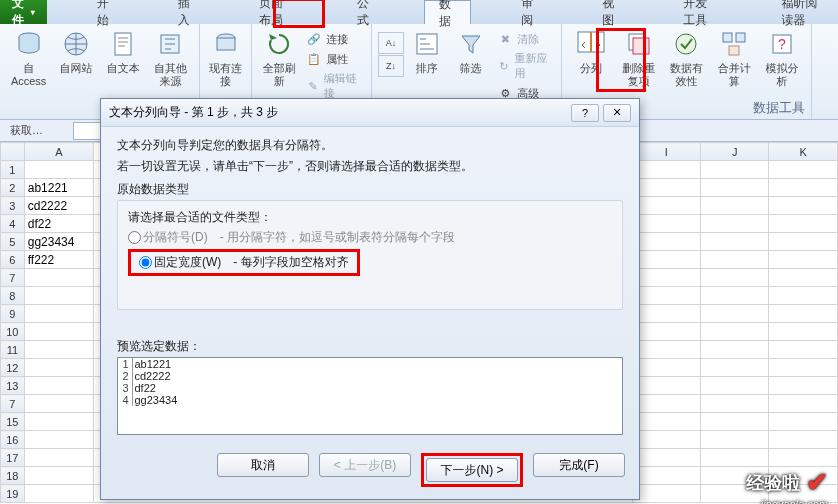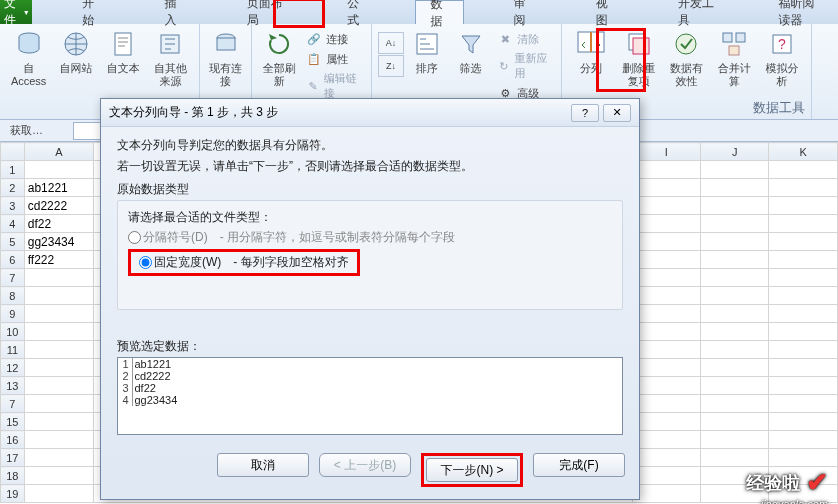--- a/index.html
+++ b/index.html
@@ -1,20 +1,20 @@
 <!DOCTYPE html>
 <html><head>
 <meta charset="utf-8">
 <style>
 * { margin: 0; padding: 0; box-sizing: border-box; font-family: "Microsoft YaHei", "SimSun", sans-serif; }
 body { background: #fff; width: 838px; height: 504px; overflow: hidden; position: relative; }
 
 
 .ribbon-tabs { background: linear-gradient(#dce7f5, #cdddf0); height: 24px; display: flex; align-items: stretch; font-size: 12px; }
-.file-tab { background: linear-gradient(#2a8e23, #1a6e17); color: #fff; padding: 4px 4px; display: flex; align-items: center; cursor: pointer; }
+.file-tab { background: linear-gradient(#2a8e23, #1a6e17); color: #fff; padding: 4px 12px; display: flex; align-items: center; cursor: pointer; font-weight: bold; }
 .file-tab::after { content: "▾"; margin-left: 4px; font-size: 8px; }
 .tab { padding: 4px 14px; display: flex; align-items: center; color: #3b3b3b; cursor: pointer; margin-left: 36px; }
 .tab.active { background: #f5f9fd; border: 1px solid #8ba7c9; border-bottom: none; }
 .highlight-box { border: 3px solid #e00; position: absolute; pointer-events: none; z-index: 100; }
 
 .ribbon-body { background: linear-gradient(#f5f9fd, #e4edf7); height: 96px; border-bottom: 1px solid #a9bcd6; display: flex; font-size: 11px; color: #444; }
 .group { border-right: 1px solid #c3d3e6; padding: 2px 6px 0; display: flex; flex-direction: column; }
 .group-content { flex: 1; display: flex; align-items: flex-start; gap: 2px; }
 .group-label { text-align: right; font-size: 13px; color: #5a6d85; padding-bottom: 2px; }
 .big-btn { display: flex; flex-direction: column; align-items: center; justify-content: flex-start; width: 48px; padding: 2px; cursor: pointer; }
@@ -52,21 +52,21 @@
 .radio-row { display: flex; align-items: center; margin: 3px 0; font-size: 12px; }
 .radio-row input { margin-right: 2px; }
 .radio-highlight { border: 3px solid #e00; display: inline-flex; align-items: center; padding: 2px 8px; }
 .preview { margin-top: 28px; }
 .preview-box { border: 1px solid #7d8ca0; background: #fff; height: 78px; overflow: auto; position: relative; }
 .preview-box table { border-collapse: collapse; font-size: 11px; width: 100%; }
 .preview-box td { border: none; padding: 0 2px; }
 .preview-box .ln { border-right: 1px solid #999; width: 14px; text-align: right; color: #444; padding-right: 3px; }
 .dlg-buttons { display: flex; justify-content: flex-end; gap: 10px; padding: 8px 14px 12px; }
 .btn { min-width: 92px; height: 24px; border: 1px solid #8c9bb0; background: linear-gradient(#fdfdfe, #e3e9f1); border-radius: 3px; font-size: 12px; cursor: pointer; display: inline-flex; align-items: center; justify-content: center; }
-.btn.disabled { color: #9aa; border-radius: 6px; }
+.btn.disabled { color: #9aa; }
 .btn-highlight { border: 3px solid #e00; padding: 2px; }
 
 
 .watermark { position: absolute; right: 10px; bottom: 6px; color: #fff; text-shadow: 0 0 4px #000, 0 0 2px #000; font-size: 18px; font-weight: bold; display: flex; align-items: center; gap: 6px; z-index: 200; }
 .watermark .check { color: #e33; font-size: 26px; }
 .watermark .sub { position: absolute; right: 0; bottom: -12px; font-size: 11px; font-weight: normal; font-style: italic; }
 
 
 svg { display: block; }
 </style>

